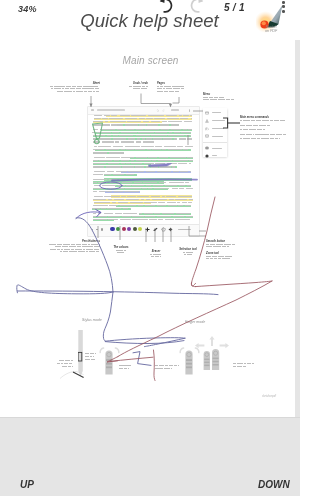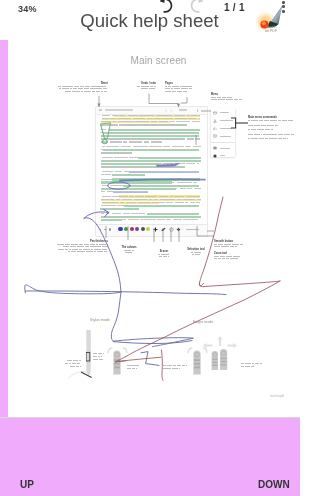--- a/index.html
+++ b/index.html
@@ -1,24 +1,24 @@
 <!DOCTYPE html>
 <html><head>
 <meta charset="utf-8">
 <style>
   html,body{margin:0;padding:0;}
   body{width:300px;height:496px;background:#fff;font-family:"Liberation Sans",sans-serif;overflow:hidden;}
-  .app{position:relative;width:300px;height:496px;background:#f0abfc;}
+  .app{position:relative;width:300px;height:496px;background:#e5e5e5;font-style:italic;}
   
   .topbar{position:absolute;left:0;top:0;width:300px;height:40px;background:#fff;}
   .zoom{position:absolute;left:18px;top:4px;font-size:9px;font-weight:bold;color:#3c3c3c;letter-spacing:.2px;}
   .title{position:absolute;left:0;top:10px;width:299px;text-align:center;font-size:18.6px;color:#4c4c4c;font-weight:400;}
   .pagecount{position:absolute;left:224px;top:2px;font-size:10px;font-weight:bold;color:#333;letter-spacing:3.3px;}
   
-  .page{position:absolute;left:0;top:40px;width:295px;height:377px;background:#fff;margin-left:8px;}
+  .page{position:absolute;left:0;top:40px;width:295px;height:377px;background:#fff;}
   .divider{position:absolute;left:0;top:417px;width:300px;height:1px;background:#d8d8d8;}
   .up{position:absolute;left:20px;top:479px;font-size:10px;font-weight:bold;color:#333;}
   .down{position:absolute;left:258px;top:479px;font-size:10px;font-weight:bold;color:#333;}
   .undo{position:absolute;left:156px;top:-4px;width:20px;height:20px;}
   .redo{position:absolute;left:187px;top:-4px;width:20px;height:20px;opacity:.22;}
   .logo{position:absolute;left:256px;top:4px;width:30px;height:31px;}
   .dots{position:absolute;left:282px;top:1px;width:6px;height:14px;}
   .dots i{display:block;width:2.6px;height:2.6px;border-radius:50%;background:#555;margin-bottom:1.9px;}
   .logoname{position:absolute;left:256px;top:25px;width:30px;text-align:center;font-size:3.6px;line-height:4.2px;color:#8f8f8f;white-space:pre;}
   
@@ -47,21 +47,21 @@
   .shot-bot svg, .shot-top svg{display:block;}
   .shot-bot > div{overflow:hidden;}
 </style>
 </head>
 <body>
 
 <div class="app">
   <div class="topbar">
     <div class="zoom">34%</div>
     <div class="title">Quick help sheet</div>
-    <div class="pagecount">1/1</div>
+    <div class="pagecount">5/1</div>
     <div class="undo">
       <svg viewBox="0 0 20 20" width="20" height="20">
           <path d="M5.2 5.0 A 6 6.4 0 1 1 8.2 15.8" fill="none" stroke="#2b2b2b" stroke-width="1.7" stroke-linecap="round"></path>
           <path d="M8.6 3.2 L3.6 5.0 L8.4 7.0 Z" fill="#2b2b2b"></path>
         </svg>
     </div>
     <div class="redo">
       <svg viewBox="0 0 20 20" width="20" height="20">
           <path d="M14.8 5.0 A 6 6.4 0 1 0 11.8 15.8" fill="none" stroke="#2b2b2b" stroke-width="1.7" stroke-linecap="round"></path>
           <path d="M11.4 3.2 L16.4 5.0 L11.6 7.0 Z" fill="#2b2b2b"></path>

